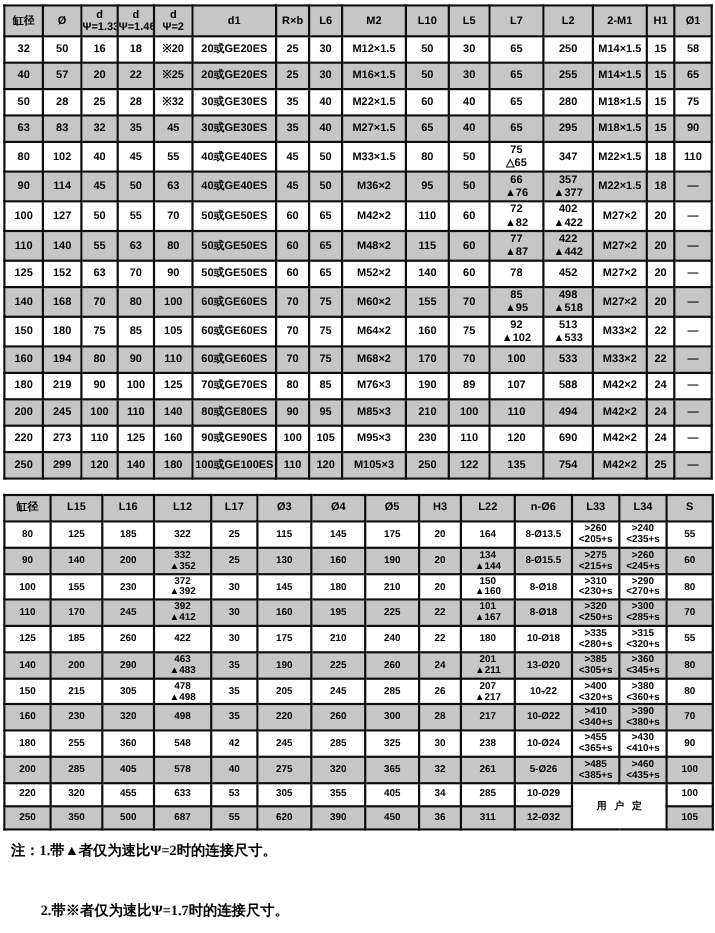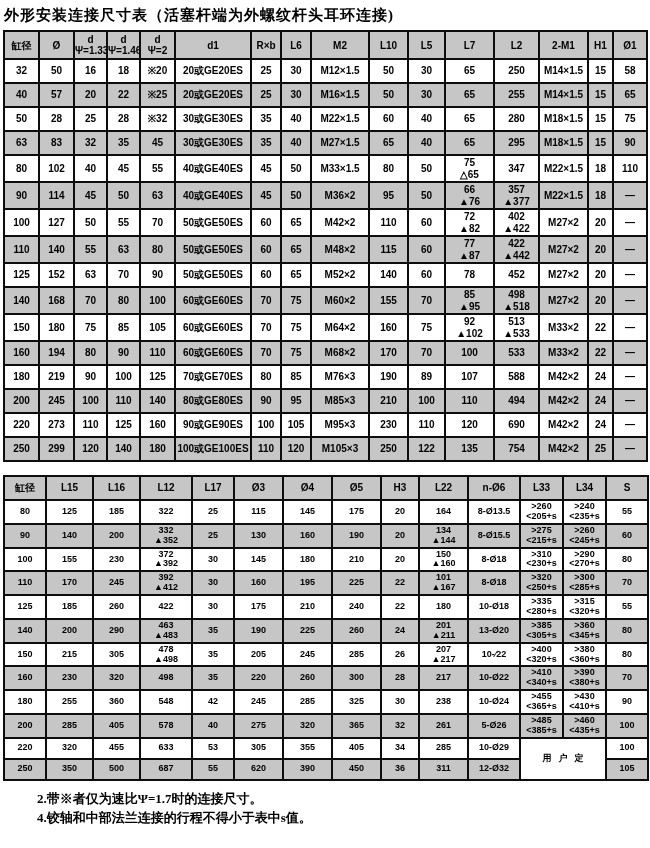--- a/index.html
+++ b/index.html
@@ -35,28 +35,27 @@
     background:#fff !important;
     font-size:14px;letter-spacing:7px;text-indent:7px;
     font-family:"Liberation Serif",serif;
   }
   .notes{
     margin:8px 0 0 8px;
     font-family:"Liberation Serif",serif;
     font-size:13px;font-weight:bold;line-height:1.5;
   }
   .note-line{white-space:nowrap;}
-  .note-line.indent{margin-left:27px;}
+  .note-line.indent{margin-left:27px;margin-top:36px;}
 </style>
 </head>
 <body>
 
 <div class="page">
 
-  <div class="page-title">外形安装连接尺寸表（活塞杆端为外螺纹杆头耳环连接)</div>
 
   <table id="table1">
       <colgroup>
         <col style="width: 35px;">
         <col style="width: 35px;">
         <col style="width: 33px;">
         <col style="width: 33px;">
         <col style="width: 35px;">
         <col style="width: 76px;">
         <col style="width: 30px;">
@@ -648,17 +647,18 @@
           <td>450</td>
           <td>36</td>
           <td>311</td>
           <td>12-Ø32</td>
           <td>105</td>
         </tr>
       </tbody>
     </table>
 
   <div class="notes">
+    <div class="note-line"><span>注：</span><span>1.带▲者仅为速比Ψ=2时的连接尺寸。</span></div>
     <div class="note-line indent">2.带※者仅为速比Ψ=1.7时的连接尺寸。</div>
     <div class="note-line indent">4.铰轴和中部法兰连接的行程不得小于表中s值。</div>
   </div>
 
 </div>
 
 </body></html>

